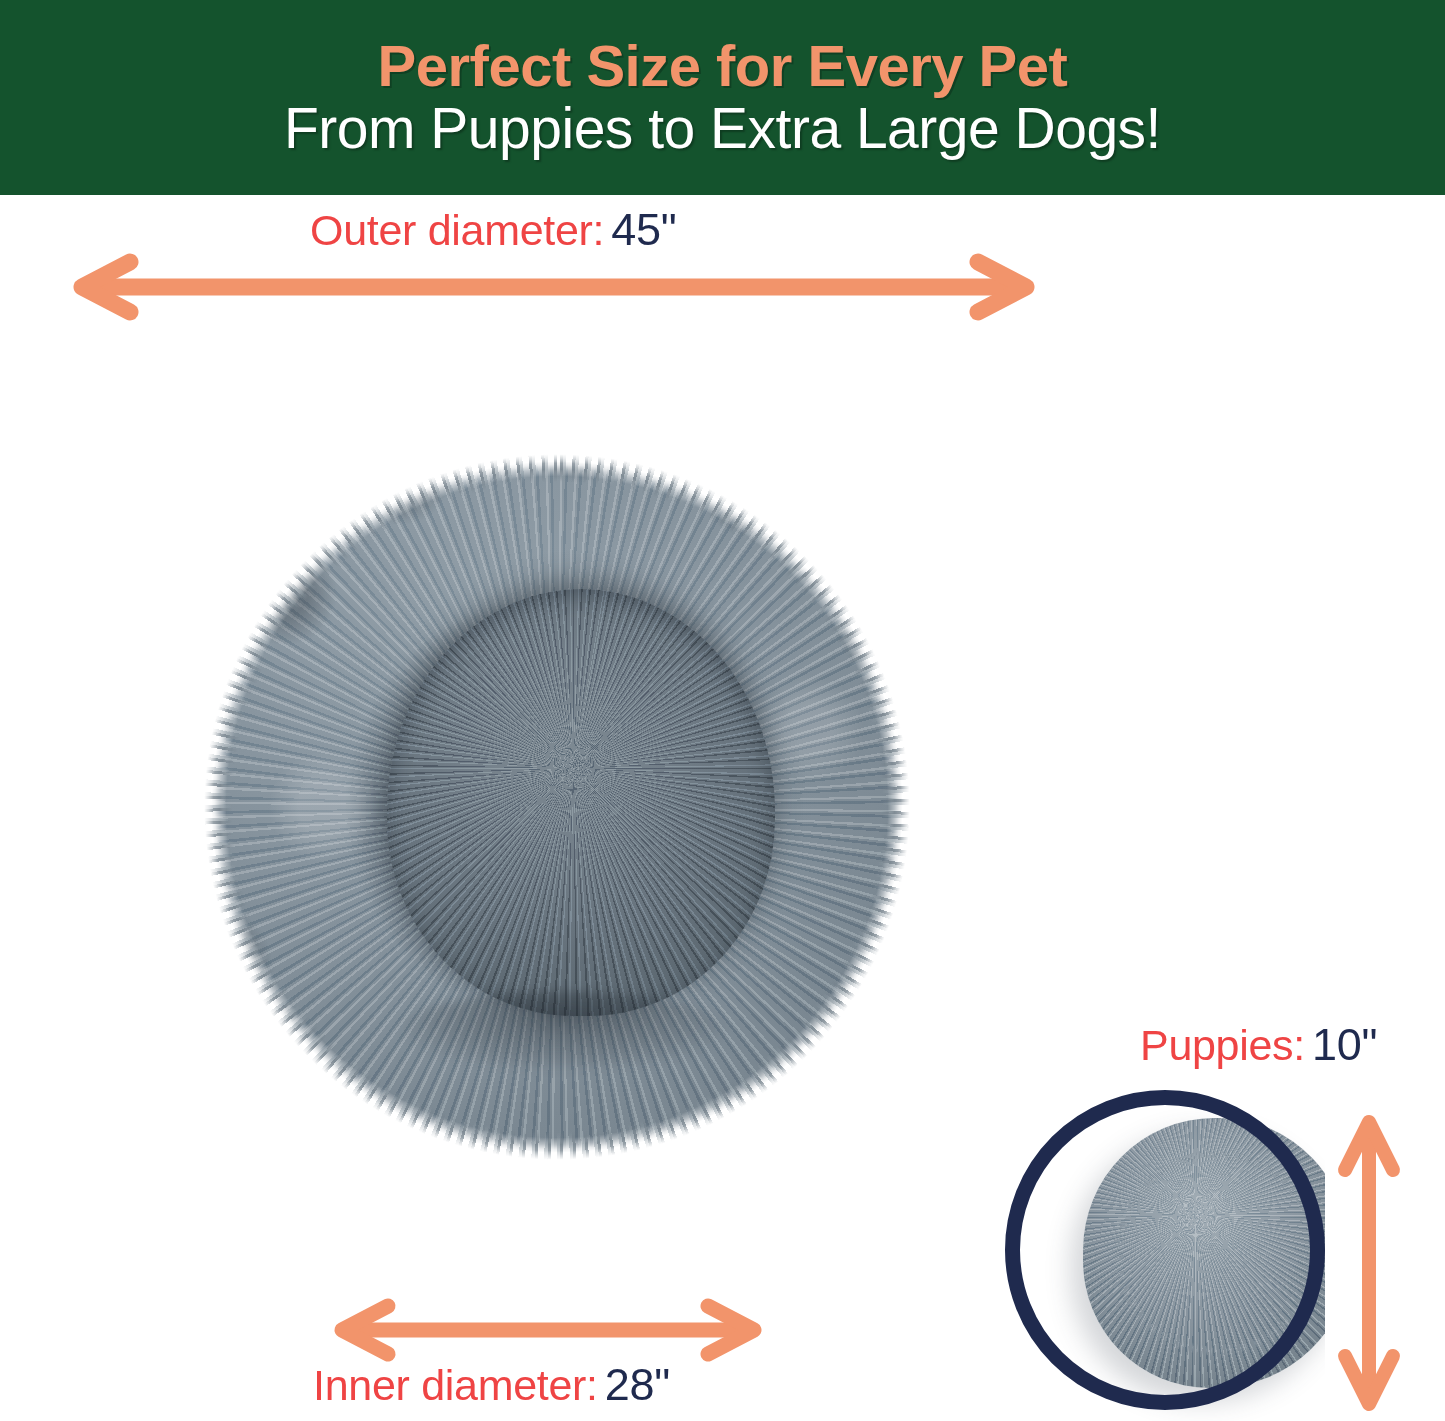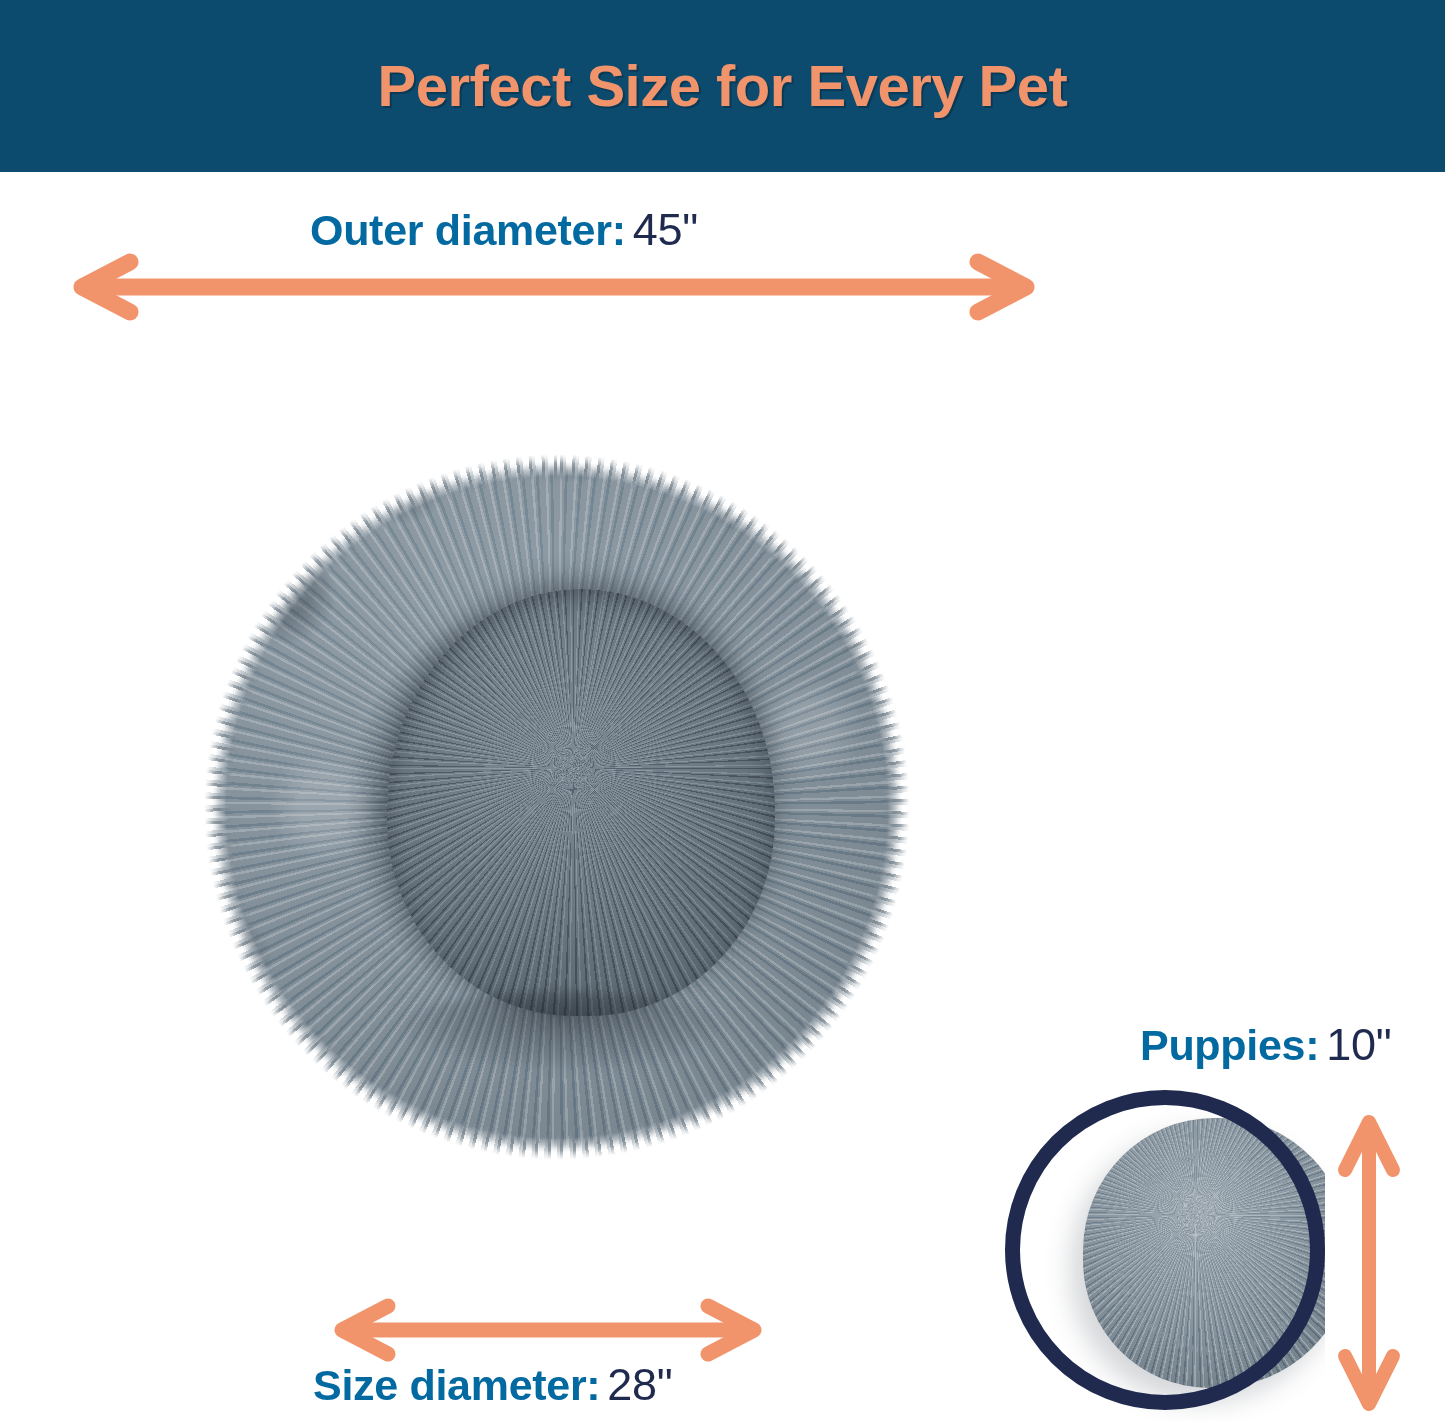--- a/index.html
+++ b/index.html
@@ -18,22 +18,22 @@
     font-family: "Liberation Sans", sans-serif;
     -webkit-font-smoothing: antialiased;
   }
 
   
   .header-band {
     position: absolute;
     left: 0;
     top: 0;
     width: 1445px;
-    height: 172px;
-    background: #0c4a6e;
+    height: 195px;
+    background: #14532d;
     display: flex;
     flex-direction: column;
     align-items: center;
     justify-content: center;
     gap: 2px;
   }
 
   .headline {
     font-size: 58px;
     font-weight: bold;
@@ -55,22 +55,22 @@
   }
 
   
   .dim-label {
     position: absolute;
     white-space: nowrap;
     line-height: 1;
   }
   .dim-label .dim-title {
     font-size: 43px;
-    font-weight: bold;
-    color: #0369a1;
+    font-weight: normal;
+    color: #ef4444;
     letter-spacing: -0.3px;
   }
   .dim-label .dim-value {
     font-size: 45px;
     font-weight: normal;
     color: #1F2A4E;
     letter-spacing: -0.3px;
     margin-left: 7px;
   }
 
@@ -293,20 +293,21 @@
             mask-image: radial-gradient(circle at 50% 50%, transparent 0 45.5%, #000 48%, rgba(0,0,0,0.6) 49.5%, transparent 51%);
   }
 </style>
 </head>
 <body>
 
 <div class="canvas">
 
   <div class="header-band">
     <div class="headline">Perfect Size for Every Pet</div>
+    <div class="subheadline">From Puppies to Extra Large Dogs!</div>
   </div>
 
   <div class="dim-label" id="outer-diameter-label">
     <span class="dim-title">Outer diameter:</span><span class="dim-value">45"</span>
   </div>
 
   <svg class="arrow-svg" id="outer-diameter-arrow" viewBox="0 0 972 58">
     <g fill="none" stroke="#F2946B" stroke-width="17" stroke-linecap="round" stroke-linejoin="round">
       <line x1="30" y1="29" x2="942" y2="29"></line>
       <polyline points="62,4 14,29 62,54"></polyline>
@@ -326,21 +327,21 @@
 
   <svg class="arrow-svg" id="inner-diameter-arrow" viewBox="0 0 436 60">
     <g fill="none" stroke="#F2946B" stroke-width="15" stroke-linecap="round" stroke-linejoin="round">
       <line x1="26" y1="30" x2="410" y2="30"></line>
       <polyline points="58,6 12,30 58,54"></polyline>
       <polyline points="378,6 424,30 378,54"></polyline>
     </g>
   </svg>
 
   <div class="dim-label" id="inner-diameter-label">
-    <span class="dim-title">Size diameter:</span><span class="dim-value">28"</span>
+    <span class="dim-title">Inner diameter:</span><span class="dim-value">28"</span>
   </div>
 
   <div class="dim-label" id="height-label">
     <span class="dim-title">Puppies:</span><span class="dim-value">10"</span>
   </div>
 
   <div class="height-bed-clip">
     <div class="bed-side">
       <div class="bed-side-fur"></div>
       <div class="bed-side-edge"></div>

